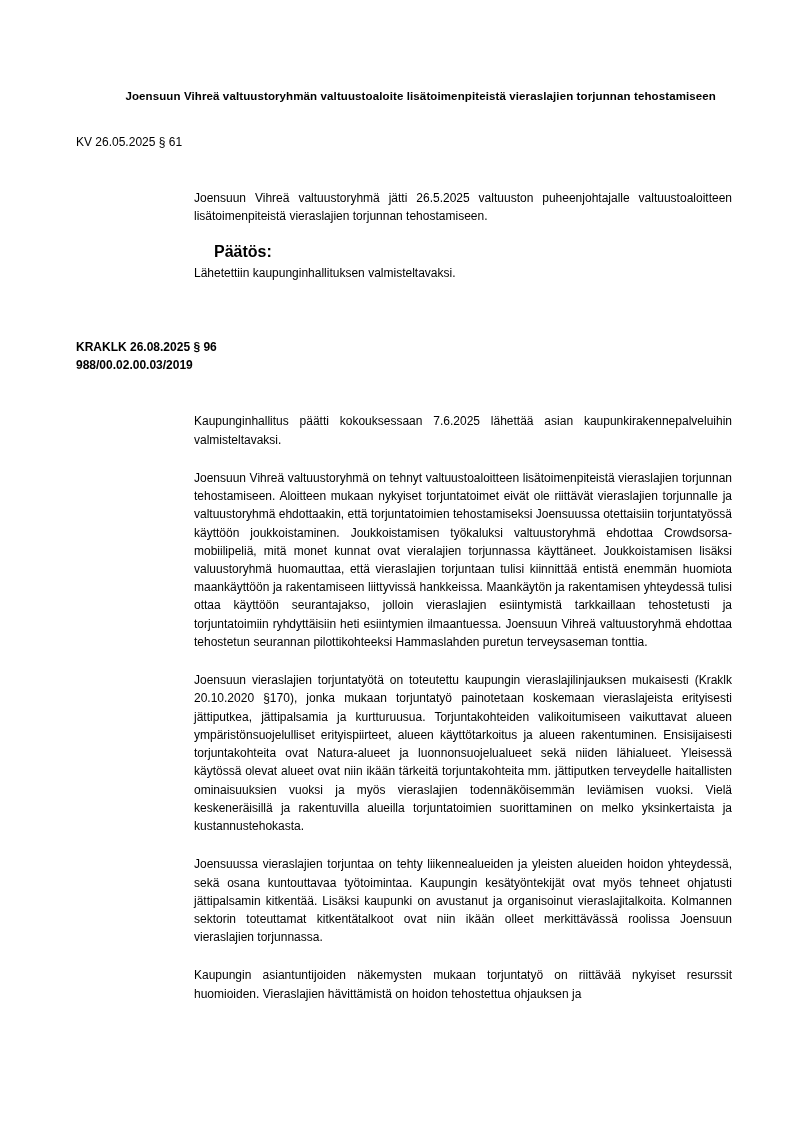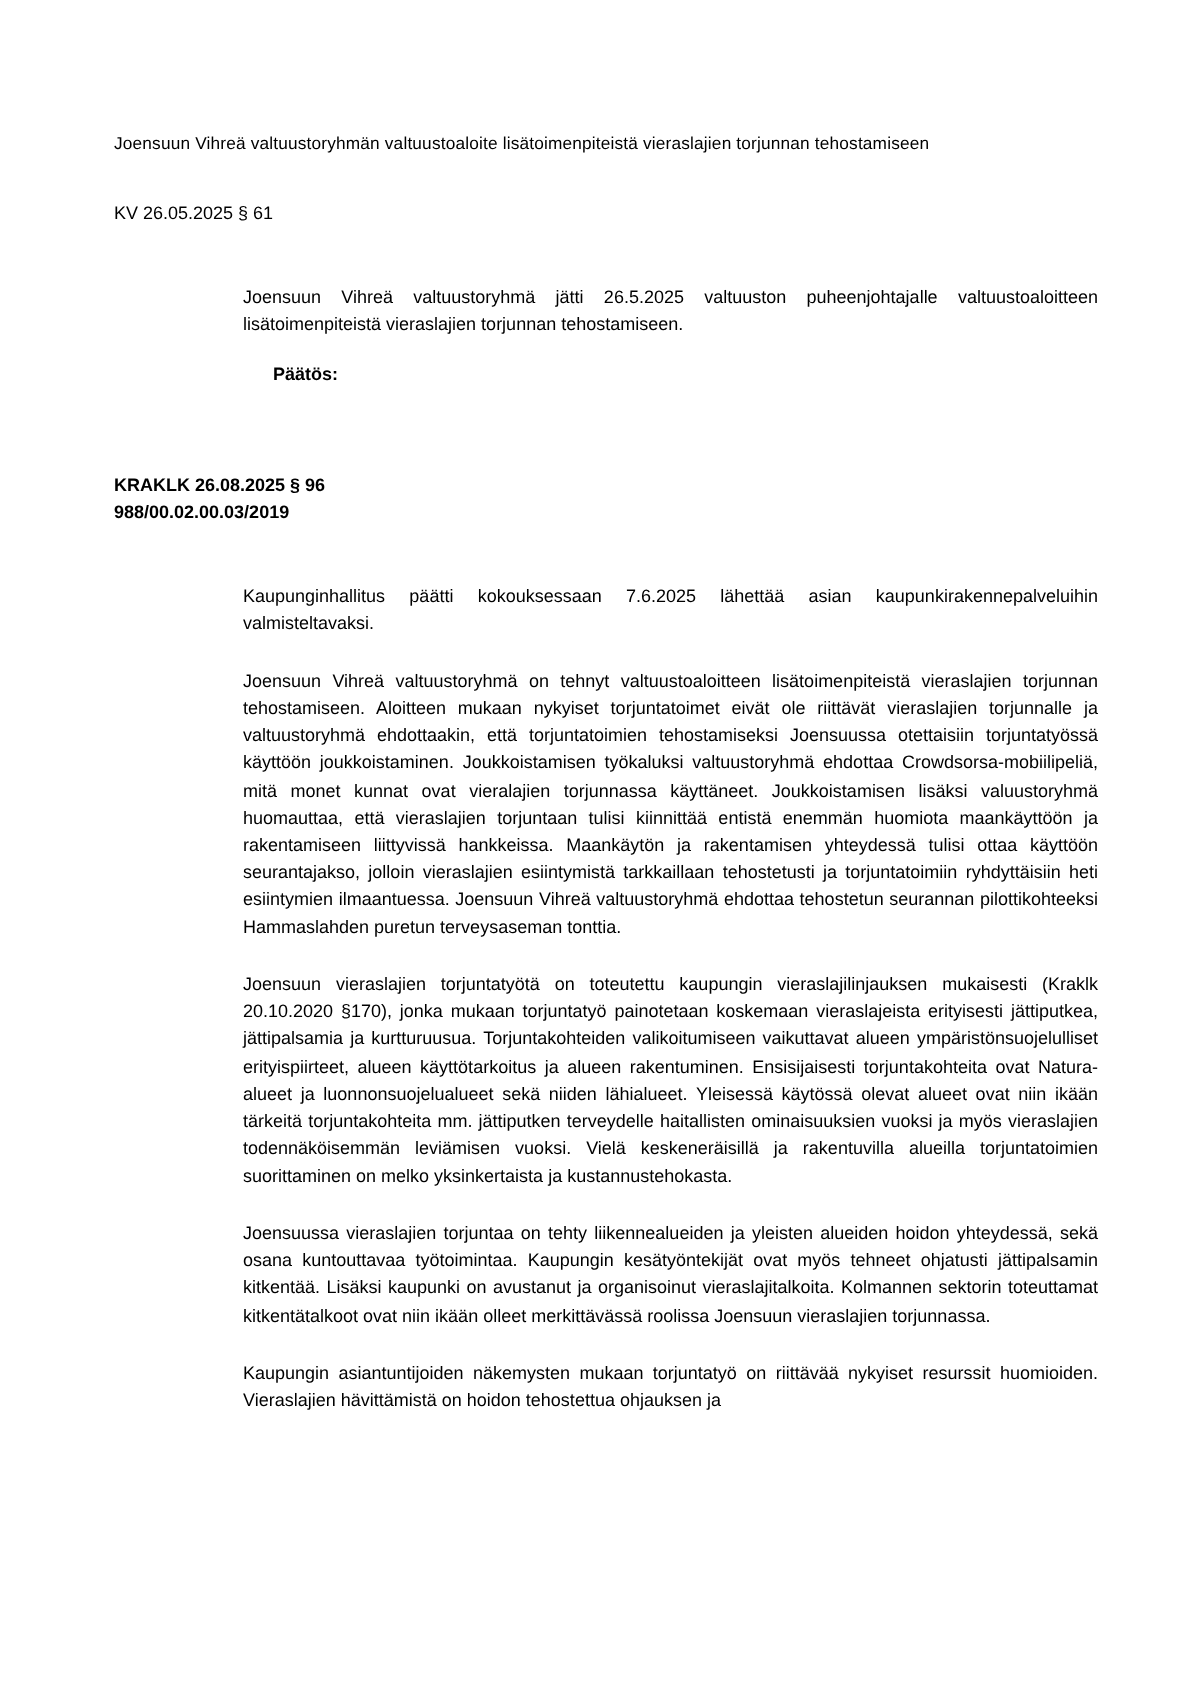--- a/index.html
+++ b/index.html
@@ -17,45 +17,46 @@
   }
   .page {
     position: relative;
     width: 794px;
     height: 1122px;
     box-sizing: border-box;
     padding: 88px 62px 40px 76px;
   }
   .doc-title {
     font-size: 11.5px;
-    font-weight: normal;
+    font-weight: bold;
     line-height: 1.45;
     margin: 0 0 0 0;
     letter-spacing: 0.01em;
     max-width: 640px;
+    text-align: right;
   }
   .meta-line {
     font-size: 12px;
     line-height: 1.5;
     margin-top: 28px;
   }
   .indent-block {
-    margin-left: 86px;
+    margin-left: 118px;
     max-width: 570px;
   }
   .para {
     font-size: 12px;
     line-height: 1.52;
     text-align: justify;
     margin: 0;
   }
   .spacer-lg { height: 38px; }
   .spacer-md { height: 15px; }
   .decision-label {
-    font-size: 12px;
+    font-size: 16px;
     font-weight: bold;
     line-height: 1.5;
     margin: 0;
     padding-left: 20px;
   }
   .section-meta {
     font-size: 12px;
     line-height: 1.5;
     margin: 0;
     font-weight: bold;
@@ -73,20 +74,21 @@
   <div class="meta-line">KV 26.05.2025 § 61</div>
 
   <div class="spacer-lg"></div>
 
   <div class="indent-block">
     <p class="para">Joensuun Vihreä valtuustoryhmä jätti 26.5.2025 valtuuston puheenjohtajalle valtuustoaloitteen lisätoimenpiteistä vieraslajien torjunnan tehostamiseen.</p>
 
     <div class="spacer-md"></div>
 
     <p class="decision-label">Päätös:</p>
+    <p class="para">Lähetettiin kaupunginhallituksen valmisteltavaksi.</p>
   </div>
 
   <div class="big-gap"></div>
 
   <div>
     <p class="section-meta">KRAKLK 26.08.2025 § 96</p>
     <p class="section-meta">988/00.02.00.03/2019</p>
   </div>
 
   <div class="spacer-lg"></div>

